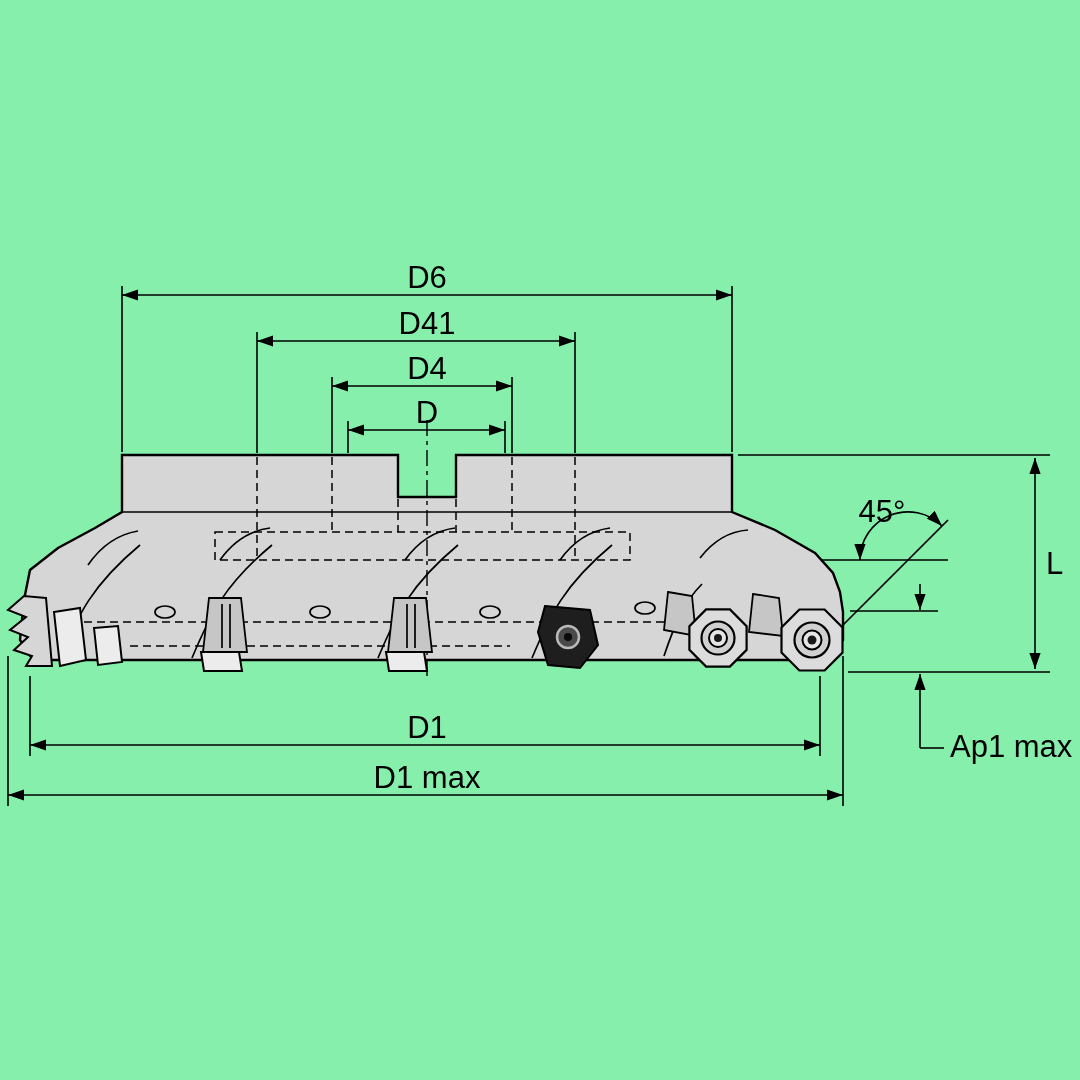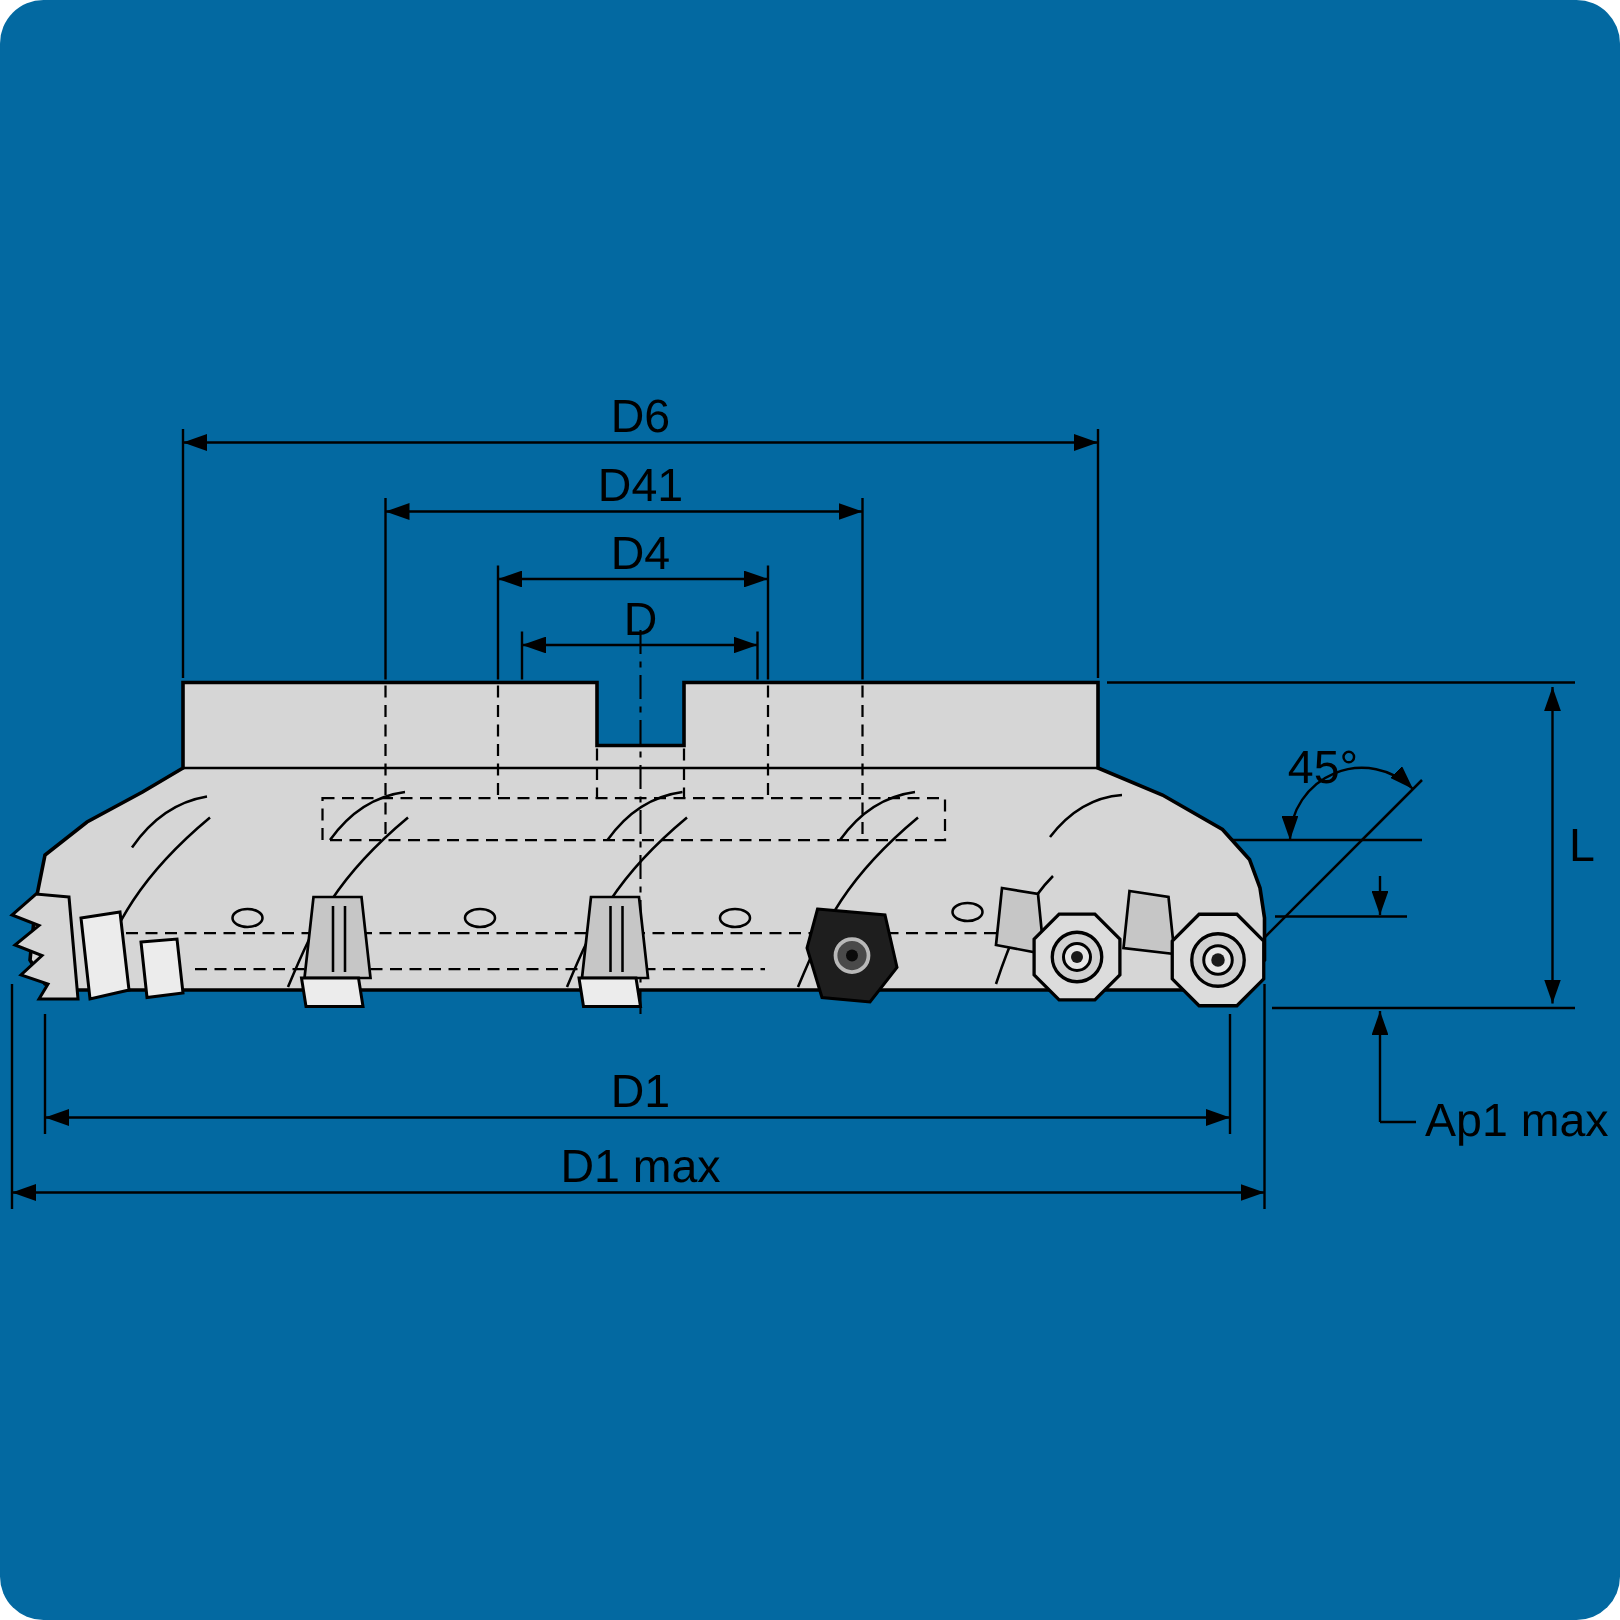--- a/index.html
+++ b/index.html
@@ -7,22 +7,21 @@
     padding: 0;
     background: #ffffff;
     width: 1080px;
     height: 1080px;
     overflow: hidden;
   }
   .canvas {
     position: relative;
     width: 1080px;
     height: 1080px;
-    background: #0369a1;
-    border-radius: 29px;
+    background: #86efac;
   }
   svg { display: block; }
   .lbl {
     font-family: "Liberation Sans", sans-serif;
     font-size: 31px;
     fill: #000000;
   }
   .ext { stroke: #000; stroke-width: 1.6; fill: none; }
   .dim { stroke: #000; stroke-width: 1.6; fill: none; }
   .hid { stroke: #000; stroke-width: 1.5; fill: none; stroke-dasharray: 8 5; }

